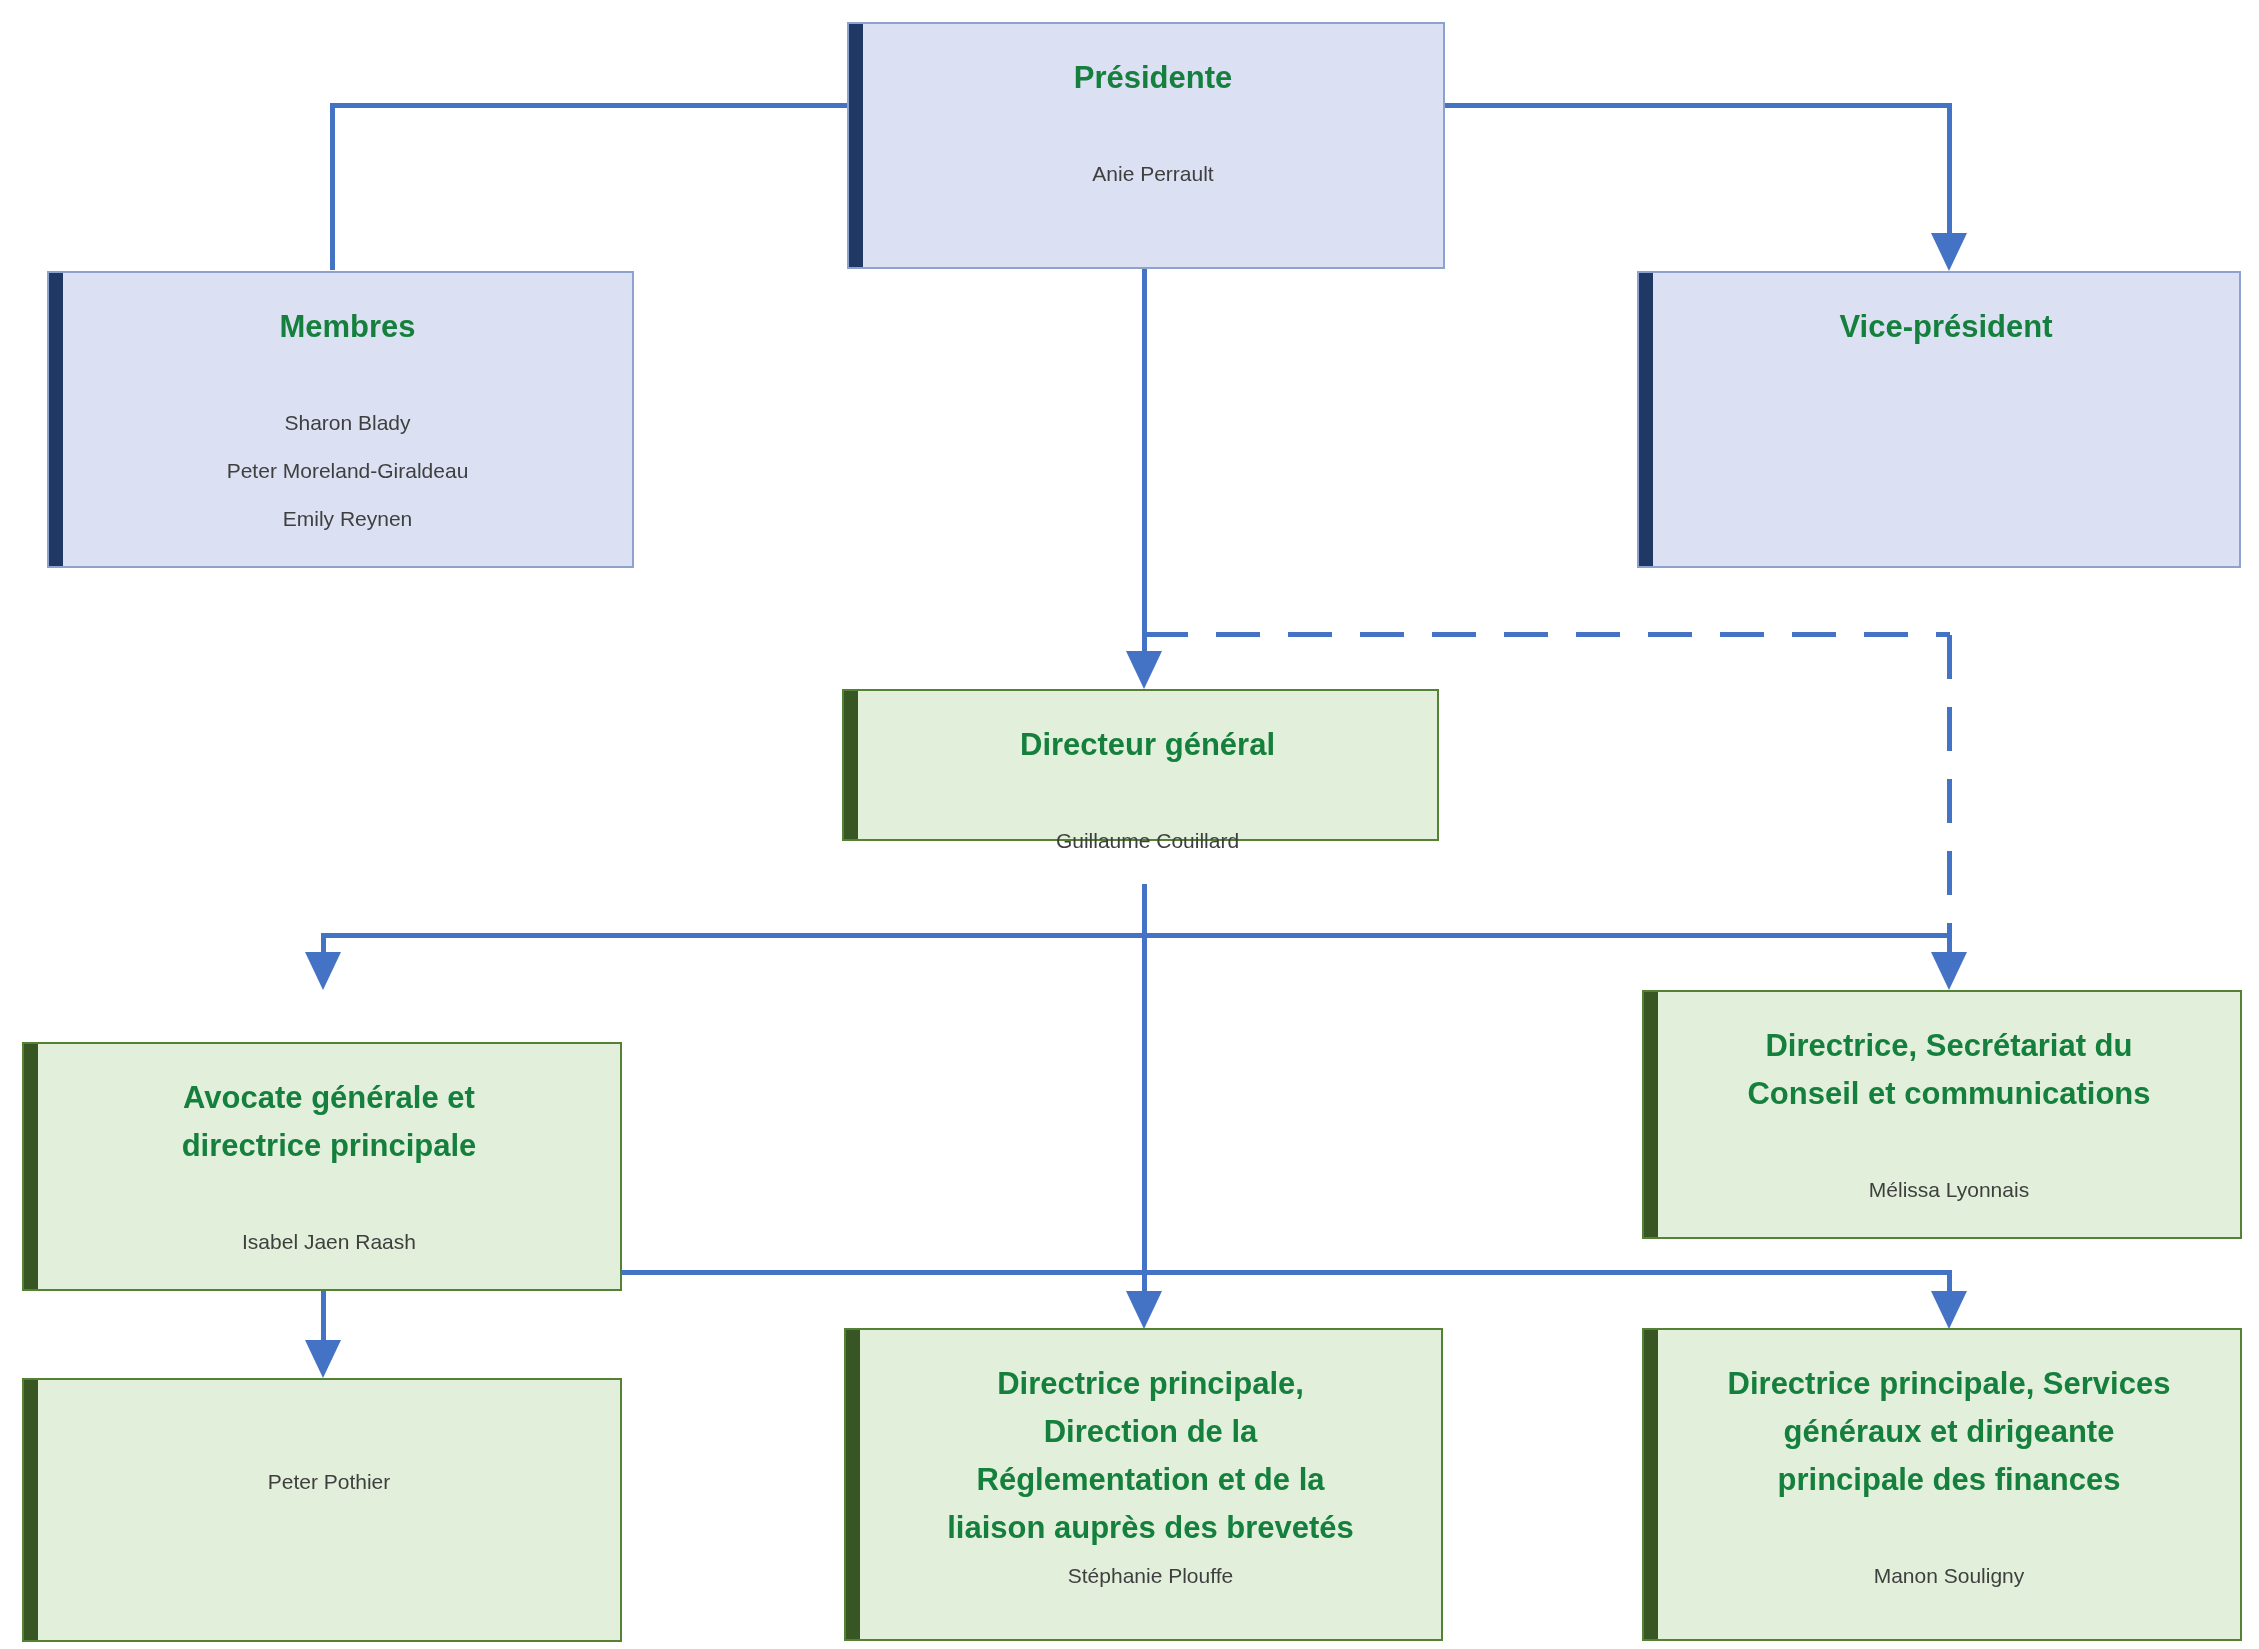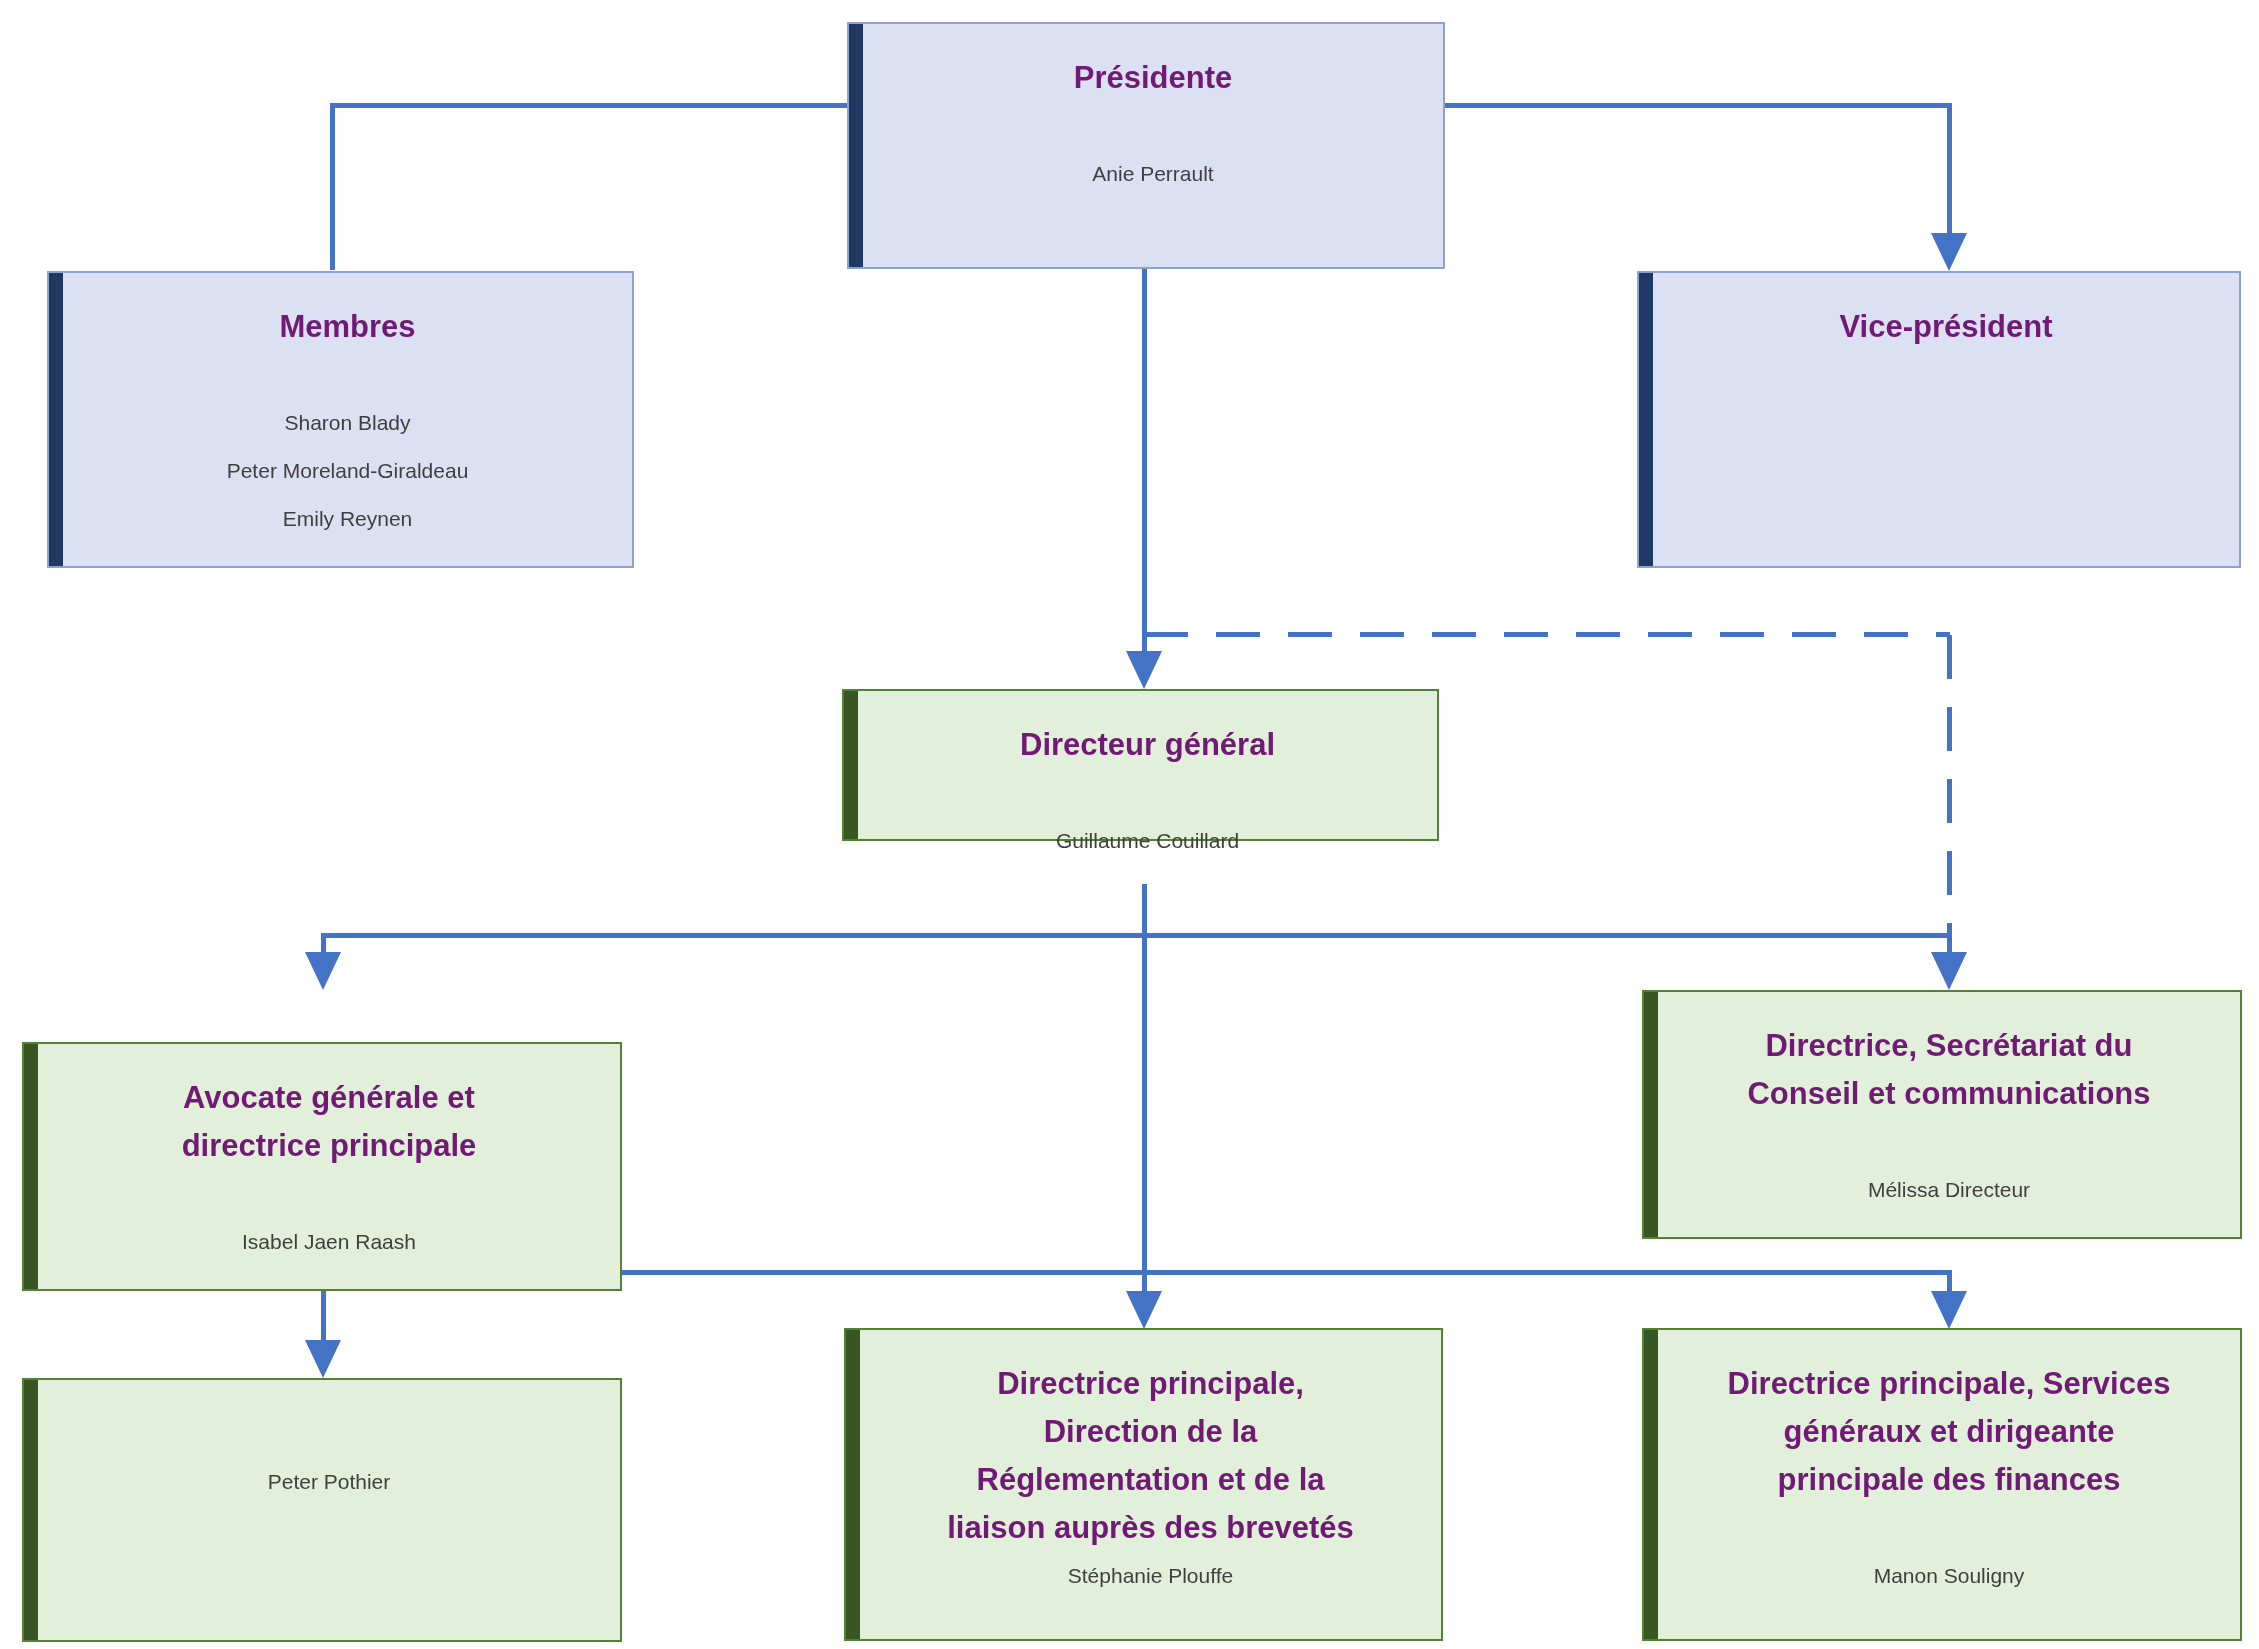--- a/index.html
+++ b/index.html
@@ -16,21 +16,21 @@
     border-left:18px solid transparent;border-right:18px solid transparent;
     border-top:38px solid var(--line);
   }
   
   .node{
     position:absolute;box-sizing:border-box;border:2px solid;display:flex;
     z-index:2;align-items:stretch;
   }
   .node .bar{flex:0 0 14px}
   .node .content{flex:1;padding:30px 18px 8px 18px;text-align:center}
-  .title{font-weight:bold;font-size:31px;line-height:48px;color:#701a75;white-space:pre-line}
+  .title{font-weight:bold;font-size:31px;line-height:48px;color:#15803d;white-space:pre-line}
   .gap{height:48px}
   .no-gap .gap{height:0}
   .name{font-size:21px;line-height:48px;color:#3f3f3f;white-space:pre-line}
   .blue{background:var(--blue-fill);border-color:var(--blue-border)}
   .blue .bar{background:var(--blue-bar)}
   .green{background:var(--green-fill);border-color:var(--green-border)}
   .green .bar{background:var(--green-bar)}
 </style>
 </head>
 <body>
@@ -110,21 +110,21 @@
       <div class="name">Isabel Jaen Raash</div>
     </div>
   </div>
 
   <div class="node green" style="left:1642px;top:990px;width:600px;height:249px">
     <span class="bar"></span>
     <div class="content">
       <div class="title">Directrice, Secrétariat du
 Conseil et communications</div>
       <div class="gap"></div>
-      <div class="name">Mélissa Directeur</div>
+      <div class="name">Mélissa Lyonnais</div>
     </div>
   </div>
 
   <div class="node green" style="left:22px;top:1378px;width:600px;height:264px">
     <span class="bar"></span>
     <div class="content">
       <div class="gap"></div>
       <div class="name">Peter Pothier</div>
     </div>
   </div>

